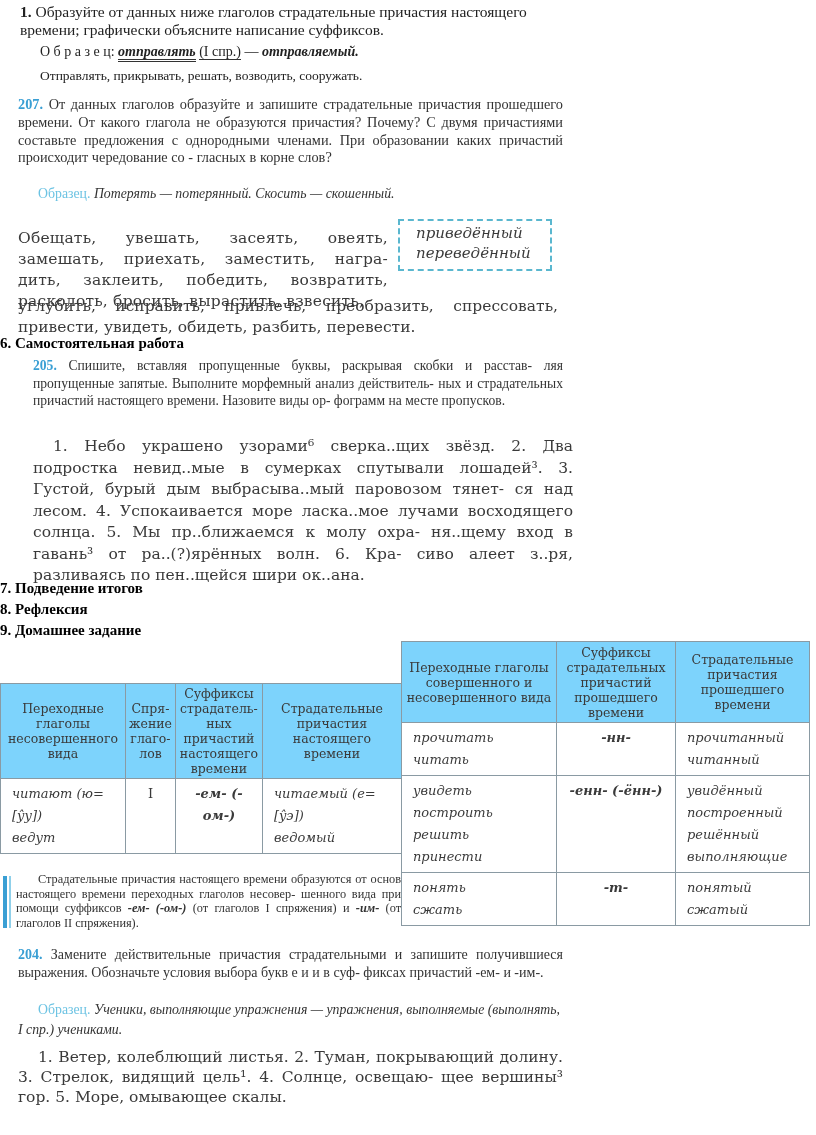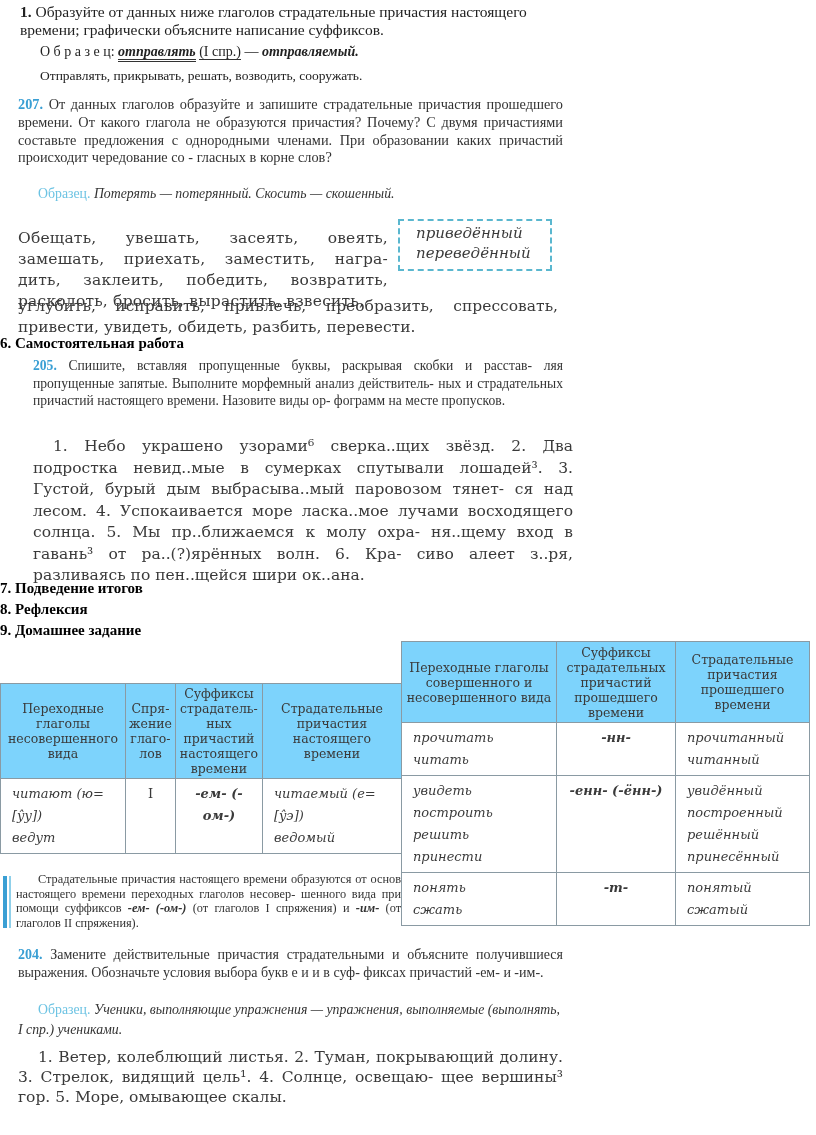--- a/index.html
+++ b/index.html
@@ -153,38 +153,38 @@
       <span class="word">увидеть</span>
       <span class="word">построить</span>
       <span class="word">решить</span>
       <span class="word">принести</span>
     </td>
     <td class="ctr bold-it">-енн- (-ённ-)</td>
     <td>
       <span class="word">увидённый</span>
       <span class="word">построенный</span>
       <span class="word">решённый</span>
-      <span class="word">принесённый</span>
+      <span class="word">выполняющие</span>
     </td>
   </tr>
   <tr>
     <td>
       <span class="word">понять</span>
       <span class="word">сжать</span>
     </td>
     <td class="ctr bold-it">-т-</td>
     <td>
       <span class="word">понятый</span>
       <span class="word">сжатый</span>
     </td>
   </tr>
 </tbody>
   </table>
 
 <div id="t204" class="abs sans">
   <span class="num-blue">204.</span>
-  <span>Замените действительные причастия страдательными и объясните получившиеся выражения. Обозначьте условия выбора букв е и и в суф- фиксах причастий -ем- и -им-.</span>
+  <span>Замените действительные причастия страдательными и запишите получившиеся выражения. Обозначьте условия выбора букв е и и в суф- фиксах причастий -ем- и -им-.</span>
 </div>
 <div id="t204-sample" class="abs sans">
   <span class="obr-blue">Образец.</span>
   <span class="it">Ученики, выполняющие упражнения — упражнения, выполняемые (выполнять, I спр.) учениками.</span>
 </div>
 <div id="t204-ex" class="abs serif">1. Ветер, колеблющий листья. 2. Туман, покрывающий долину. 3. Стрелок, видящий цель¹. 4. Солнце, освещаю- щее вершины³ гор. 5. Море, омывающее скалы.</div>
 
 </body></html>

